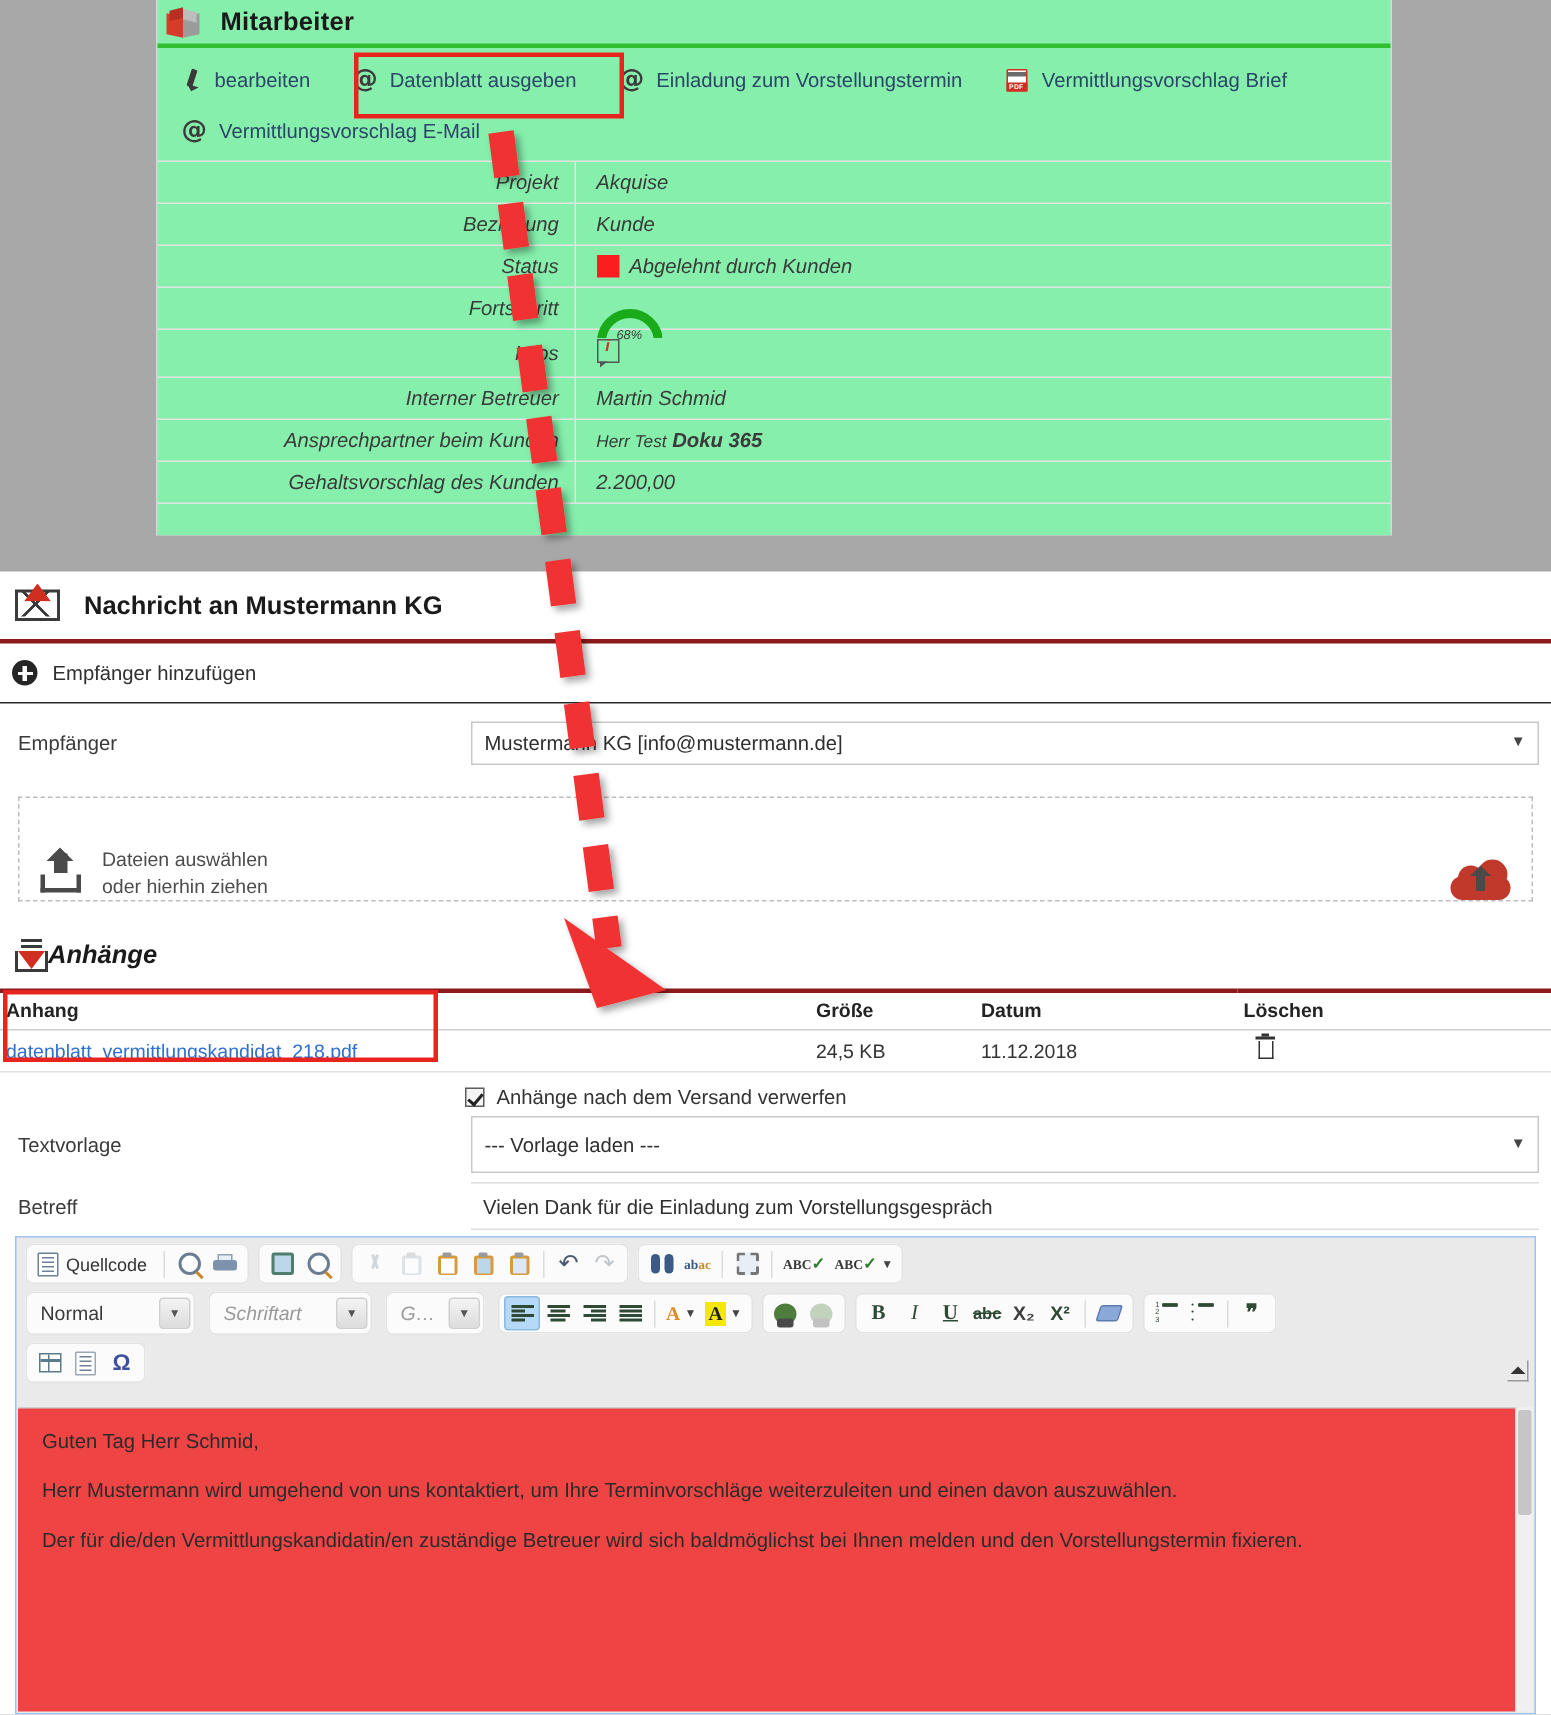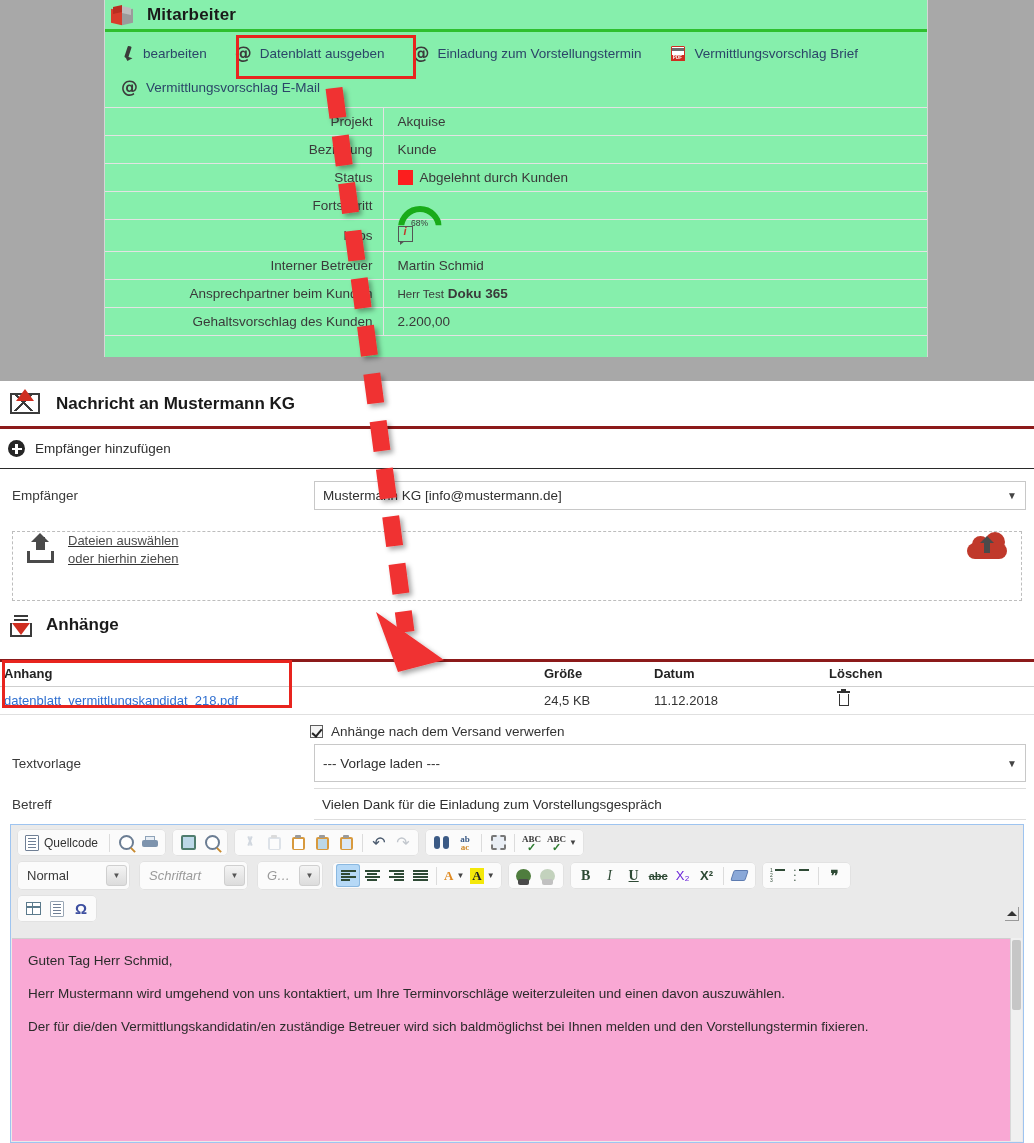--- a/index.html
+++ b/index.html
@@ -41,21 +41,21 @@
       border-left:4px solid transparent;border-right:4px solid transparent;border-top:4px solid #3a3a3a; transform:rotate(18deg);}
   .ic-at{ font-size:17px; font-weight:bold; color:#3b3b3b; line-height:1; font-family:"DejaVu Sans",sans-serif;}
   .ic-pdf{ width:17px;height:17px; position:relative; }
   .ic-pdf .sheet{ position:absolute; left:1px; top:1px; width:14px;height:15px; background:#fff; border:1.5px solid #cf2e20; border-radius:1px;}
   .ic-pdf .bar{ position:absolute; left:2px; top:3px; width:12px; height:3px; background:#6b6b6b;}
   .ic-pdf .lbl{ position:absolute; left:1px; bottom:1px; width:14px; height:6px; background:#cf2e20; color:#fff;
       font-size:4.5px; text-align:center; line-height:6px; font-weight:bold; letter-spacing:.2px;}
 
   
   .dtable{ width:100%; border-collapse:collapse; margin-top:3px;}
-  .dtable tr{ border-bottom:1px solid #e3e3e3; }
+  .dtable tr{ border-bottom:1px solid #e3e3e3;font-style:italic; }
   .dtable tr:first-child{ border-top:1px solid #e3e3e3; }
   .dtable td{ padding:6px 0; font-size:13.5px; color:#3a3a3a; vertical-align:middle; }
   .dlabel{ width:278px; text-align:right; padding-right:10px !important; border-right:1px solid #e3e3e3; color:#4a4a4a;}
   .dval{ padding-left:14px !important; }
   .statusbox{ display:inline-block; width:15px;height:15px;background:#fc1e1e; vertical-align:-3px; margin-right:7px;}
   .gauge{ position:relative; width:44px; height:25px; }
   .gauge .arc{ position:absolute; left:0; top:0; width:44px;height:44px; border-radius:50%;
      border:6px solid #19ab19; clip-path: inset(0 0 55% 0); }
   .gauge .pct{ position:absolute; left:0; top:12px; width:44px; text-align:center; font-size:8.5px; color:#3a3a3a;}
   .infoicon{ width:15px;height:16px; border:1.5px solid #555; position:relative; display:inline-block;}
@@ -87,39 +87,39 @@
   .frow{ display:flex; align-items:center; min-height:44px; padding:0 8px 0 12px; }
   .flabel{ width:302px; flex:0 0 auto; font-size:13.5px; color:#3a3a3a;}
   .fctl{ flex:1 1 auto; }
   .sel{ position:relative; width:100%; height:29px; border:1px solid #c8c8c8; background:#fff;
         display:flex; align-items:center; padding:0 26px 0 8px; font-size:13.5px; color:#2f2f2f;}
   .sel .car{ position:absolute; right:8px; top:50%; transform:translateY(-50%); font-size:10px; color:#444;}
   .sel-lg{ height:38px; }
   .plainline{ width:100%; height:32px; display:flex; align-items:center; font-size:13.5px; color:#2f2f2f;
       border-top:1px solid #ddd; border-bottom:1px solid #ddd; padding-left:8px;}
 
-  .dropzone{ margin:10px 12px 0 12px; height:70px; border:1px dashed #bdbdbd; display:flex; align-items:flex-start;
-      justify-content:space-between; padding:0 14px;text-decoration:underline;}
+  .dropzone{ margin:10px 12px 0 12px; height:70px; border:1px dashed #bdbdbd; display:flex; align-items:flex-end;
+      justify-content:space-between; padding:0 14px;}
   .dz-left{ display:flex; align-items:center; gap:14px;}
   .upl-icon{ width:27px;height:26px; position:relative;}
   .upl-icon .ar{ position:absolute; left:9px; top:0; width:9px;height:13px;background:#4a4a4a;}
   .upl-icon .tip{ position:absolute; left:4px; top:-4px; width:0;height:0;
       border-left:9px solid transparent;border-right:9px solid transparent;border-bottom:9px solid #4a4a4a;}
   .upl-icon .tray{ position:absolute; left:0; bottom:0; width:27px;height:12px;
       border:3px solid #4a4a4a; border-top:none;}
   .dz-text{ font-size:13px; color:#4c4c4c; line-height:18px;}
   .cloud{ width:40px;height:27px; position:relative;}
   .cloud .c1{ position:absolute; left:0; bottom:0; width:40px;height:16px;background:#c0392b;border-radius:9px;}
   .cloud .c2{ position:absolute; left:5px; top:4px; width:17px;height:17px;background:#c0392b;border-radius:50%;}
   .cloud .c3{ position:absolute; left:18px; top:0px; width:20px;height:20px;background:#c0392b;border-radius:50%;}
   .cloud .ca{ position:absolute; left:17px; top:9px; width:6px;height:12px;background:#4a4a4a;z-index:2;}
   .cloud .cat{ position:absolute; left:13px; top:4px; width:0;height:0;z-index:2;
       border-left:7px solid transparent;border-right:7px solid transparent;border-bottom:7px solid #4a4a4a;}
 
-  .att-head{ display:flex; align-items:flex-start; gap:14px; padding-left:10px; height:44px; margin-top:14px;}
+  .att-head{ display:flex; align-items:center; padding-left:10px; height:44px; margin-top:14px;font-style:italic;}
   .dl-icon{ width:22px;height:22px;position:relative;}
   .dl-icon .line{ position:absolute; left:4px; top:0; width:14px;height:2px;background:#3a3a3a;}
   .dl-icon .line2{ position:absolute; left:4px; top:4px; width:14px;height:2px;background:#3a3a3a;}
   .dl-icon .tri{ position:absolute; left:2px; top:8px; width:0;height:0;
       border-left:9px solid transparent;border-right:9px solid transparent;border-top:12px solid #cf2e20;}
   .dl-icon .frame{ position:absolute; left:0; bottom:0; width:22px;height:14px; border:2.5px solid #3a3a3a; border-top:none;}
   .att-title{ font-size:17px; font-weight:bold; color:#1a1a1a;}
 
   .atable{ width:100%; border-collapse:collapse; border-top:3px solid #8c1a1a;}
   .atable th{ text-align:left; font-size:13px; font-weight:bold; color:#232323; padding:4px 0 5px 4px;
@@ -175,21 +175,21 @@
   .scissors:before{transform:rotate(20deg);} .scissors:after{transform:rotate(-20deg);}
   .clip{width:13px;height:15px;position:relative;}
   .clip .cb{position:absolute;left:0;top:2px;width:13px;height:13px;background:#d89a3e;border-radius:2px;}
   .clip .cs{position:absolute;left:2px;top:4px;width:9px;height:10px;background:#fff;}
   .clip .ct{position:absolute;left:3.5px;top:0;width:6px;height:3px;background:#9a9a9a;border-radius:1px;}
   .arrowu{font-size:16px;color:#4a5a6e;line-height:1;}
   .bino{width:15px;height:13px;position:relative;}
   .bino:before,.bino:after{content:"";position:absolute;top:0;width:6px;height:13px;background:#3b5a85;border-radius:3px;}
   .bino:before{left:0}.bino:after{right:0}
   .abc{font-size:9px;font-weight:bold;color:#3a3a3a;font-family:"Liberation Serif",serif;}
-  .abcwrap{display:flex;flex-direction:column;align-items:center;line-height:8px;}
+  .abcwrap{display:flex;flex-direction:row;align-items:center;line-height:8px;}
   .chk2{color:#2f7d32;font-size:11px;font-weight:bold;}
   .fa-a{font-weight:bold;font-size:13px;color:#e08a20;font-family:"Liberation Serif",serif;}
   .fa-hl{font-weight:bold;font-size:13px;color:#222;background:#f4e80a;padding:0 2px;font-family:"Liberation Serif",serif;}
   .globe{width:15px;height:14px;border-radius:50%;background:#4f7d3e;position:relative;}
   .globe:after{content:"";position:absolute;left:2px;bottom:-2px;width:11px;height:6px;background:#4a4a4a;border-radius:2px;}
   .alg{width:15px;height:12px;display:flex;flex-direction:column;justify-content:space-between;}
   .alg i{height:2px;background:#2e4a35;display:block;}
   .table-ic{width:15px;height:13px;border:1.5px solid #5b7a8c;background:#fff;position:relative;}
   .table-ic:before{content:"";position:absolute;left:0;top:3px;width:100%;height:1.5px;background:#5b7a8c;}
   .table-ic:after{content:"";position:absolute;left:5px;top:0;width:1.5px;height:100%;background:#5b7a8c;}
@@ -199,21 +199,21 @@
   .num-ic i{position:absolute;right:0;width:10px;height:2px;background:#2e4a35;}
   .num-ic i:nth-child(1){top:0}.num-ic i:nth-child(2){top:5px}.num-ic i:nth-child(3){top:10px}
   .num-ic b{position:absolute;left:0;font-size:5px;color:#2e4a35;font-weight:normal;}
   .num-ic b:nth-of-type(1){top:-2px}.num-ic b:nth-of-type(2){top:3px}.num-ic b:nth-of-type(3){top:8px}
   .quote{font-size:15px;font-weight:bold;color:#2e4a35;line-height:10px;font-family:"Liberation Serif",serif;}
 
   .tb-collapse{ position:absolute; right:4px; top:82px; width:14px;height:14px; display:flex;align-items:center;justify-content:center;
       border-right:1px solid #9a9a9a; border-bottom:1px solid #9a9a9a;}
   .tb-collapse .tri{width:0;height:0;border-left:5px solid transparent;border-right:5px solid transparent;border-bottom:5px solid #333;}
 
-  .ed-body{ position:absolute; left:1px; top:113px; right:13px; bottom:1px; background:#f9a8d4;
+  .ed-body{ position:absolute; left:1px; top:113px; right:13px; bottom:1px; background:#ef4444;
       border-top:1px solid #cfcfcf; padding:14px 16px; }
   .ed-body p{ margin:0 0 18px 0; font-size:13.5px; color:#2b2b2b; }
   .ed-scroll{ position:absolute; right:1px; top:113px; bottom:1px; width:12px; background:#f0f0f0; border-left:1px solid #d8d8d8;}
   .ed-scroll .thumb{ position:absolute; left:1px; top:2px; width:9px; height:70px; background:#c6c6c6; border-radius:2px;}
 
   
   .redbox{ position:absolute; border:3px solid #e8241e; pointer-events:none; }
   #rb-tab{ left:236px; top:35px; width:180px; height:44px; }
   #rb-att{ left:2px; top:660px; width:290px; height:48px; }
   .arrow-svg{ position:absolute; left:0; top:0; width:1034px; height:1143px; pointer-events:none; }
@@ -598,21 +598,21 @@
       <div class="btn">
           <i style="color:#2e4a35;font-family:'Liberation Serif',serif;font-size:14px">I</i>
         </div>
       <div class="btn">
           <u style="color:#2e4a35;font-family:'Liberation Serif',serif;font-size:14px;font-weight:bold">U</u>
         </div>
       <div class="btn">
           <s style="color:#2e4a35;font-size:11px;font-weight:bold">abc</s>
         </div>
       <div class="btn">
-          <span style="color:#6d28d9;font-size:13px;font-weight:normal">X₂</span>
+          <span style="color:#404040;font-size:13px;font-weight:bold">X₂</span>
         </div>
       <div class="btn">
           <span style="color:#2e4a35;font-size:13px;font-weight:bold">X²</span>
         </div>
       <span class="sep"></span>
       <div class="btn">
           <span class="eraser"></span>
         </div>
     </div>
     <div class="grp">

